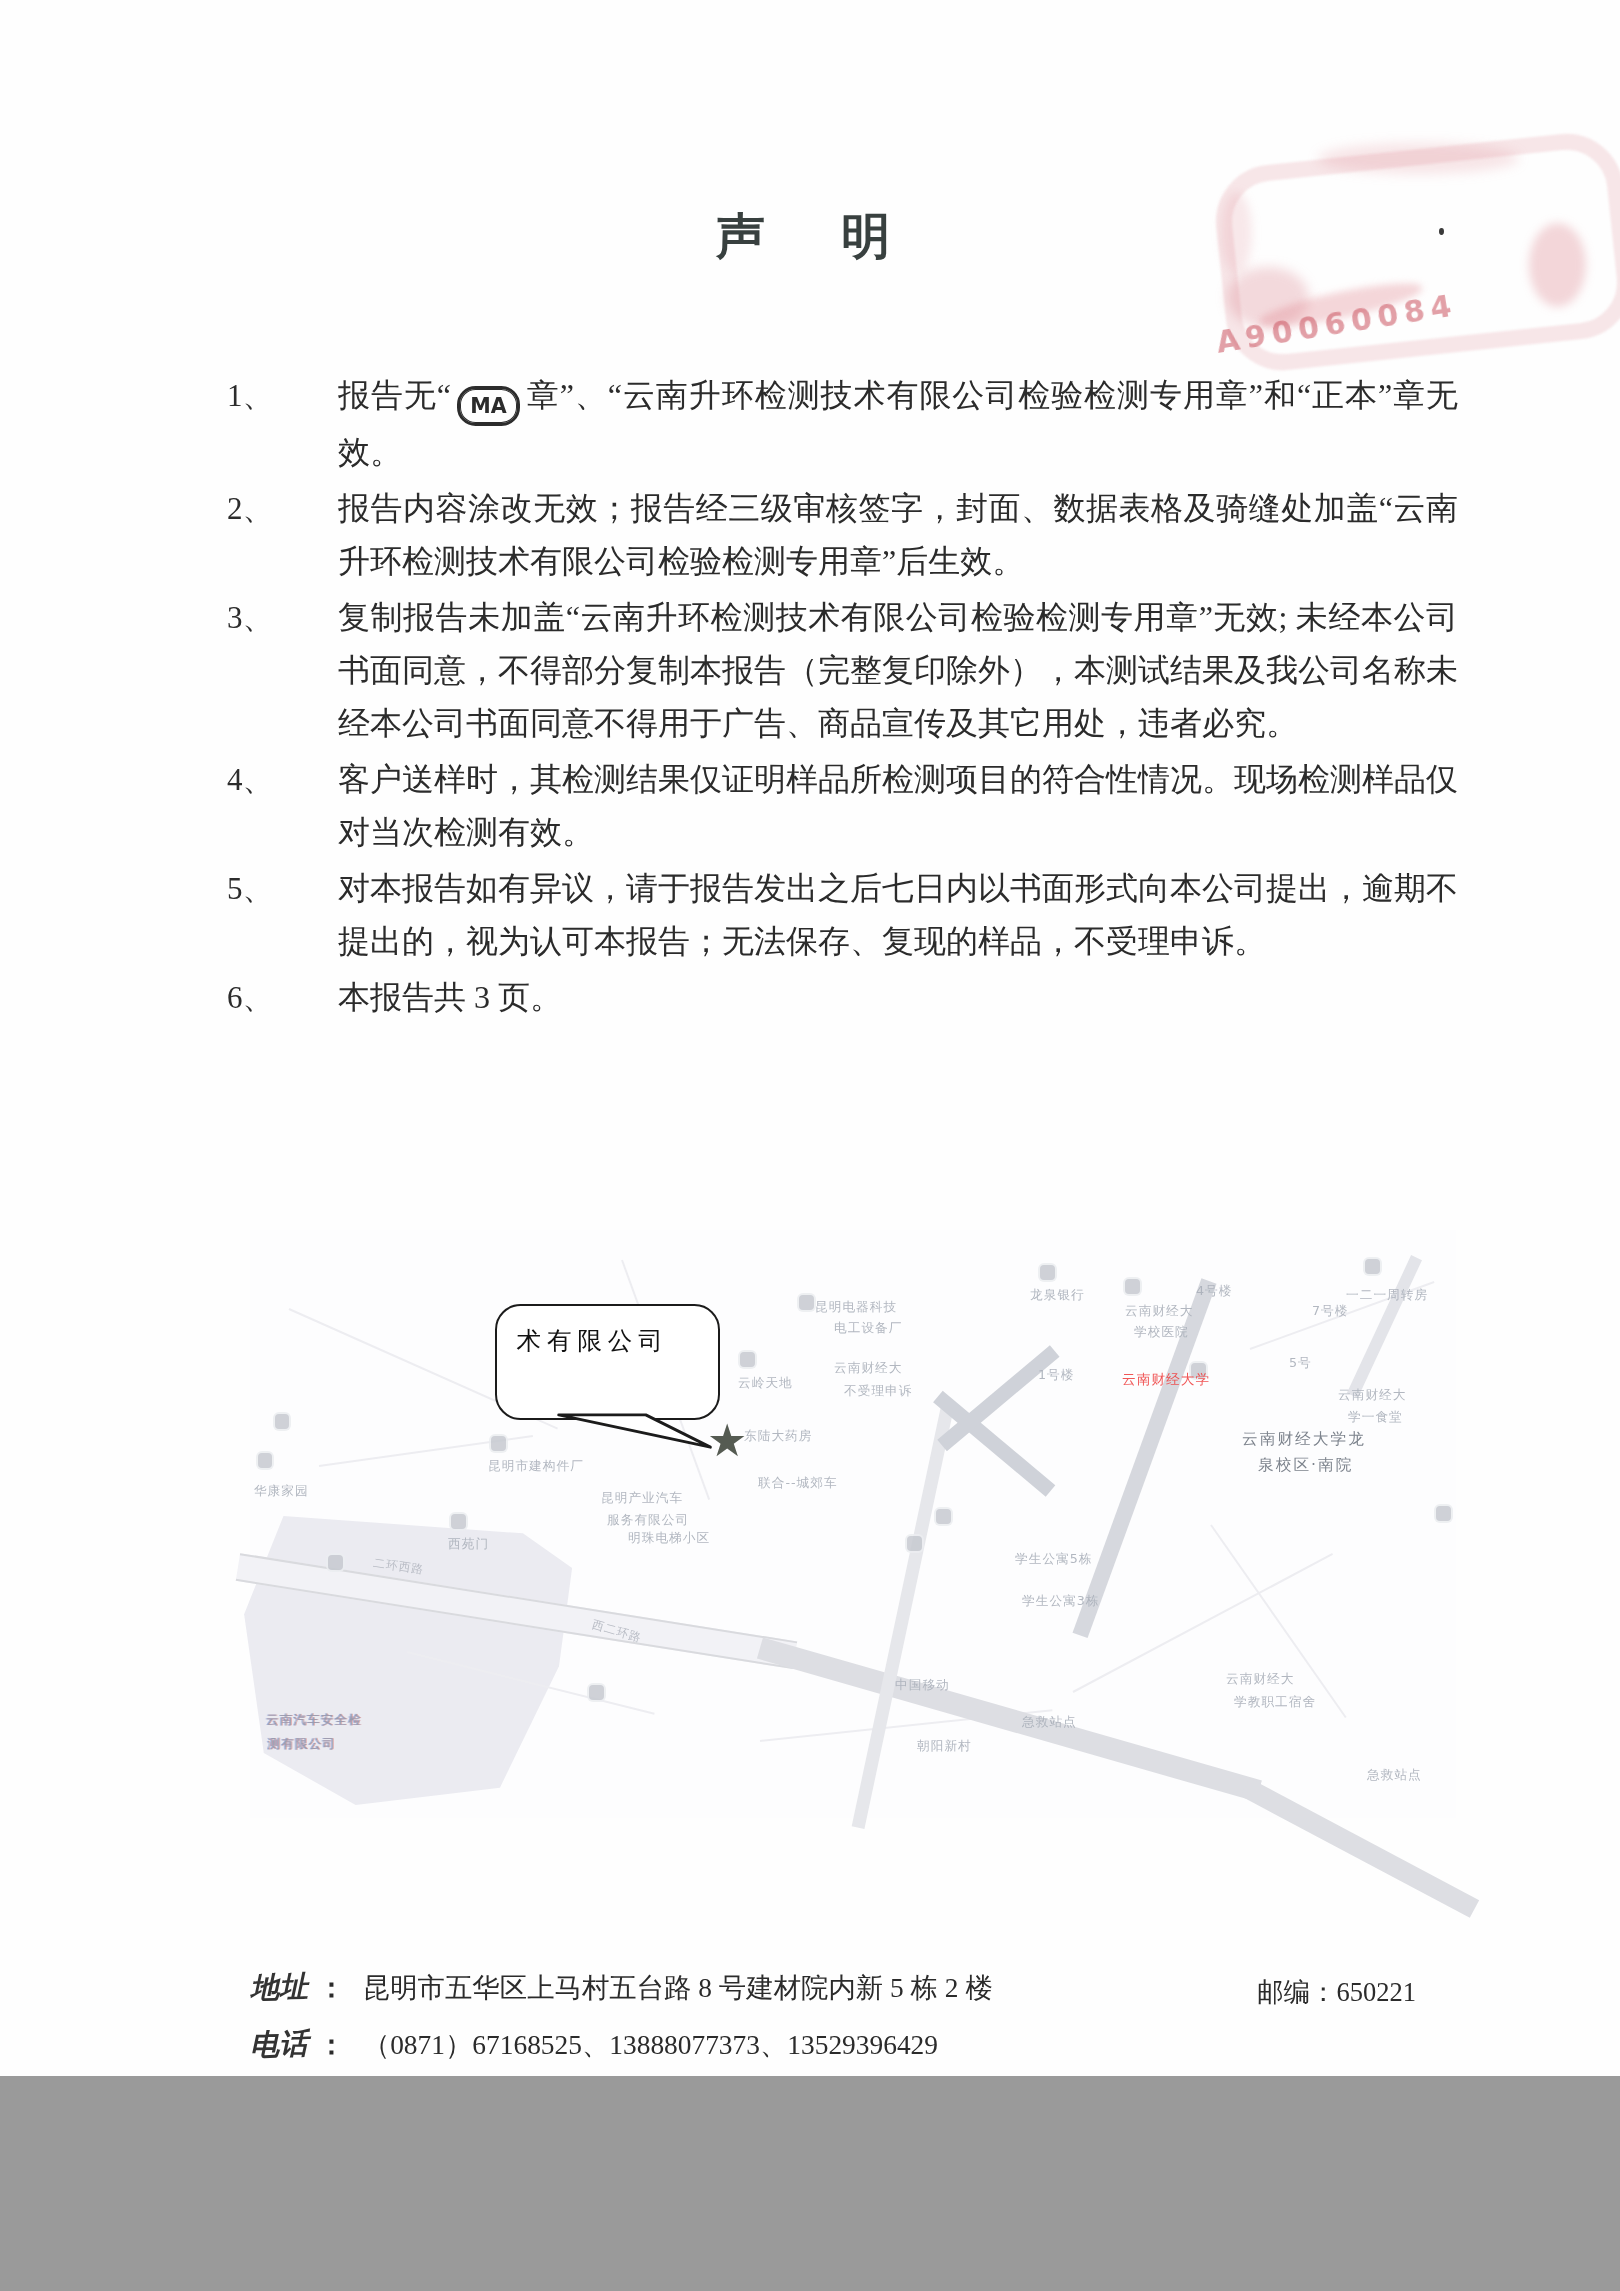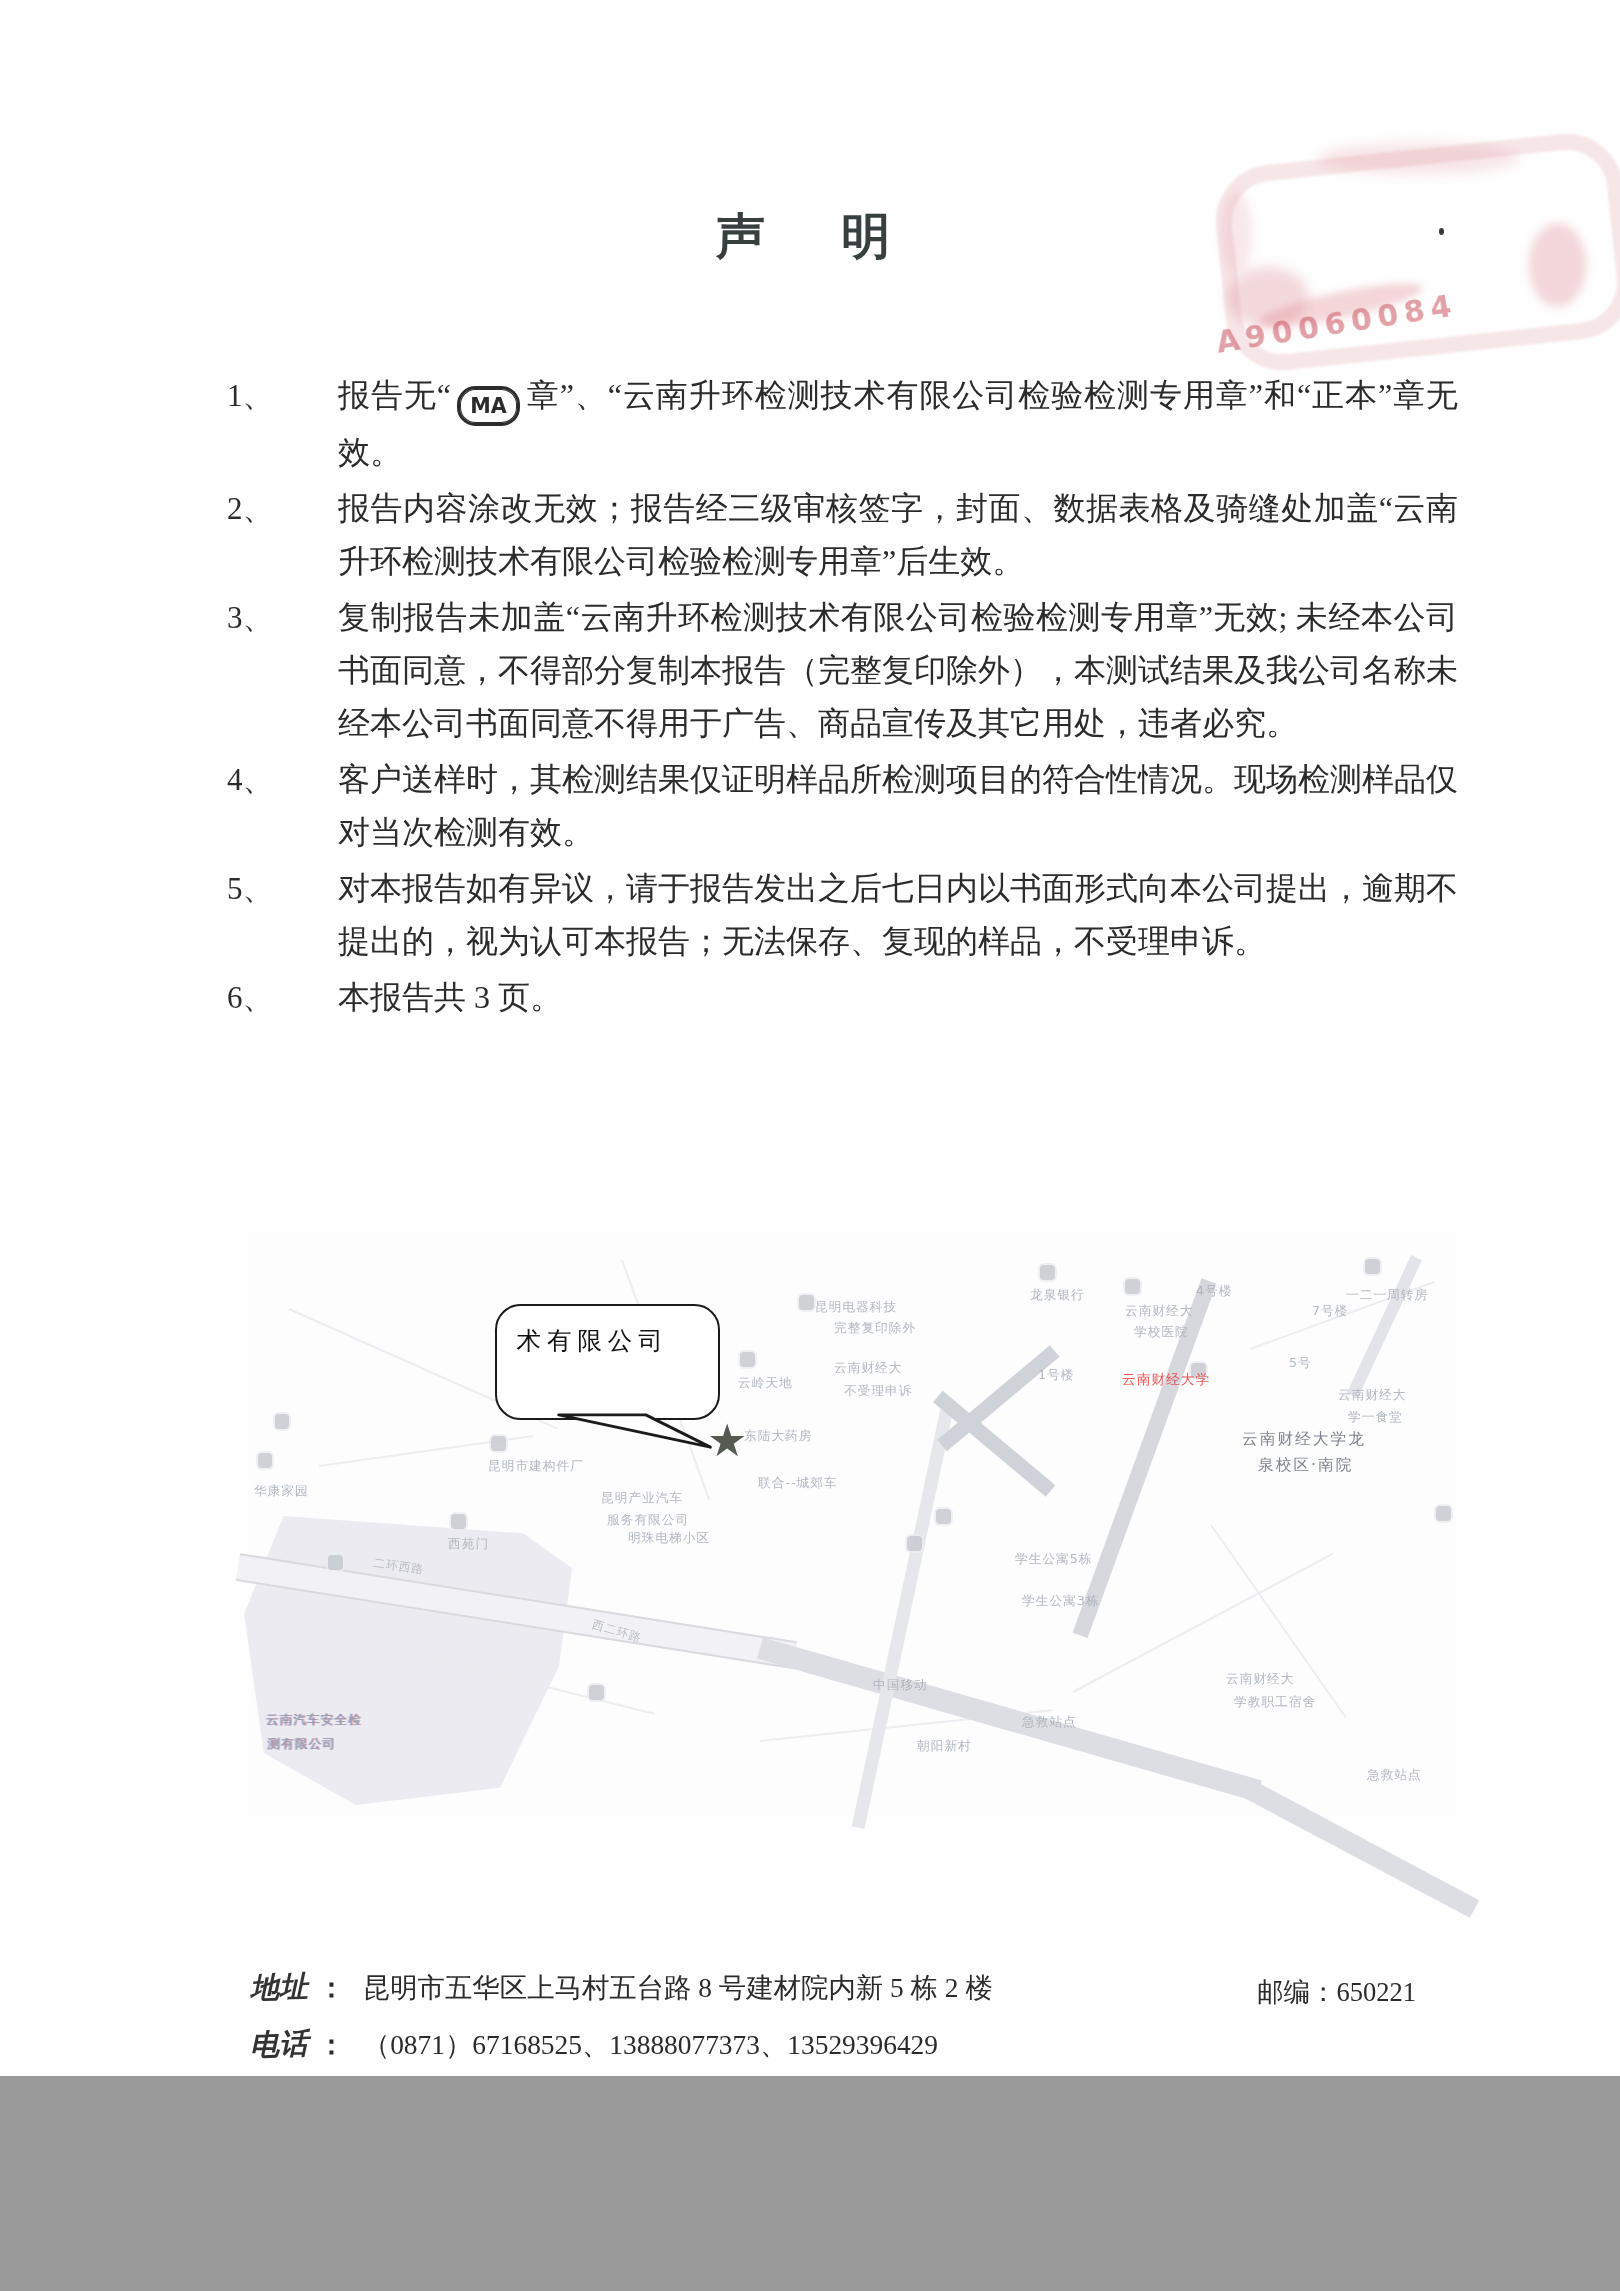--- a/index.html
+++ b/index.html
@@ -157,42 +157,42 @@
         <div class="micon" style=";left:24.5px;top:184px"></div>
         <div class="micon" style=";left:1115px;top:29px"></div>
         <div class="micon" style=";left:1186px;top:276px"></div>
         <div class="micon" style=";left:78px;top:325px"></div>
         <div class="micon" style=";left:7.8px;top:223px"></div>
       </div>
 
     <div>
 
     <div class="mlabel" style=";left:565px;top:69px"><span>昆明电器科技</span></div>
-        <div class="mlabel" style=";left:584px;top:90px"><span>完整复印除外</span></div>
+        <div class="mlabel" style=";left:584px;top:90px"><span>电工设备厂</span></div>
         <div class="mlabel" style=";left:488px;top:145px"><span>云岭天地</span></div>
         <div class="mlabel" style=";left:584px;top:130px"><span>云南财经大</span></div>
         <div class="mlabel" style=";left:594px;top:153px"><span>不受理申诉</span></div>
         <div class="mlabel" style=";left:494px;top:198px"><span>东陆大药房</span></div>
         <div class="mlabel" style=";left:508px;top:245px"><span>联合--城郊车</span></div>
         <div class="mlabel" style=";left:780px;top:57px"><span>龙泉银行</span></div>
         <div class="mlabel" style=";left:875px;top:73px"><span>云南财经大</span></div>
         <div class="mlabel" style=";left:884px;top:94px"><span>学校医院</span></div>
         <div class="mlabel" style=";left:1096px;top:57px"><span>一二一周转房</span></div>
         <div class="mlabel" style=";left:946px;top:53px"><span>4号楼</span></div>
         <div class="mlabel" style=";left:1062px;top:73px"><span>7号楼</span></div>
         <div class="mlabel" style=";left:788px;top:137px"><span>1号楼</span></div>
         <div class="mlabel" style=";left:1039px;top:125px"><span>5号</span></div>
         <div class="mlabel dk" style=";left:872px;top:141px"><span>云南财经大学</span></div>
         <div class="mlabel" style=";left:1088px;top:157px"><span>云南财经大</span></div>
         <div class="mlabel" style=";left:1098px;top:179px"><span>学一食堂</span></div>
         <div class="mlabel lg" style=";left:992px;top:199px"><span>云南财经大学龙</span></div>
         <div class="mlabel lg" style=";left:1008px;top:225px"><span>泉校区·南院</span></div>
         <div class="mlabel" style=";left:765px;top:321px"><span>学生公寓5栋</span></div>
         <div class="mlabel" style=";left:772px;top:363px"><span>学生公寓3栋</span></div>
-        <div class="mlabel" style=";left:623px;top:447px"><span>中国移动</span></div>
+        <div class="mlabel" style=";left:645px;top:447px"><span>中国移动</span></div>
         <div class="mlabel" style=";left:772px;top:484px"><span>急救站点</span></div>
         <div class="mlabel" style=";left:667px;top:508px"><span>朝阳新村</span></div>
         <div class="mlabel" style=";left:198px;top:306px"><span>西苑门</span></div>
         <div class="mlabel" style=";left:3.9px;top:253px"><span>华康家园</span></div>
         <div class="mlabel" style=";left:238px;top:228px"><span>昆明市建构件厂</span></div>
         <div class="mlabel" style=";left:351px;top:260px"><span>昆明产业汽车</span></div>
         <div class="mlabel" style=";left:357px;top:282px"><span>服务有限公司</span></div>
         <div class="mlabel" style=";left:378px;top:300px"><span>明珠电梯小区</span></div>
         <div class="mlabel rd" style=";left:123px;top:329px;transform:rotate(8deg)"><span>二环西路</span></div>
         <div class="mlabel rd" style=";left:341px;top:394px;transform:rotate(16deg)"><span>西二环路</span></div>

